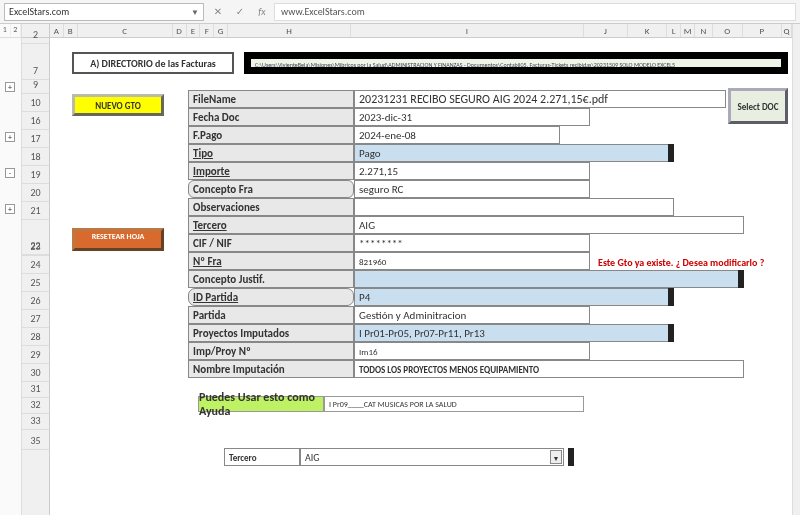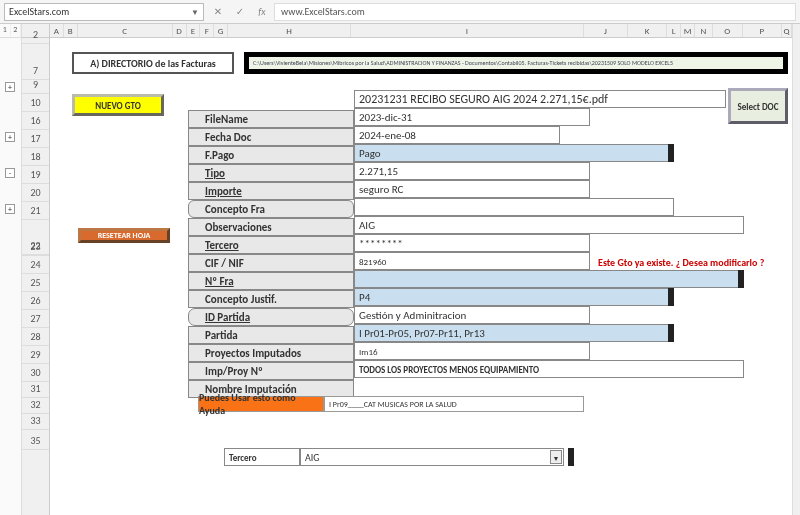--- a/index.html
+++ b/index.html
@@ -25,36 +25,36 @@
   
   
   .colheads { position: absolute; left: 50px; right: 8px; top: 24px; height: 14px; border-bottom: 1px solid #ccc; background: #f0f0f0; display: flex; }
   .colhead { border-right: 1px solid #ddd; text-align: center; font-size: 9px; color: #555; line-height: 14px; }
   
   
   .sheet { position: absolute; left: 50px; top: 38px; right: 8px; bottom: 0; }
   
   
   .dir-box { position: absolute; left: 22px; width: 162px; height: 22px; border: 2px solid #555; background: #fff; display: flex; align-items: center; justify-content: center; font-size: 10px; font-weight: bold; }
-  .path-box { position: absolute; left: 194px; right: 4px; height: 22px; border: 5px solid #000000; background: #eef4e6; font-size: 6px; padding: 2px 4px; overflow: hidden; color: #445; line-height: 8px; }
+  .path-box { position: absolute; left: 194px; right: 4px; height: 22px; border: 7px solid #000000; background: #eef4e6; font-size: 6px; padding: 2px 4px; overflow: hidden; color: #445; line-height: 8px; }
   
   
   .btn-yellow { position: absolute; left: 22px; width: 92px; height: 22px; background: #ffff00; border: 3px outset #bba; font-size: 9px; font-weight: bold; color: #333; display: flex; align-items: center; justify-content: center; }
-  .btn-orange { position: absolute; left: 28px; width: 92px; height: 15px; background: #d96a2e; border: 3px outset #bb7744; font-size: 8px; font-weight: bold; color: #fff; display: flex; align-items: flex-end; justify-content: center; }
+  .btn-orange { position: absolute; left: 22px; width: 92px; height: 23px; background: #d96a2e; border: 3px outset #bb7744; font-size: 8px; font-weight: bold; color: #fff; display: flex; align-items: flex-start; justify-content: center; }
   .btn-select { position: absolute; right: 4px; width: 60px; height: 36px; background: #e8eee0; border: 3px outset #aab; font-size: 9px; font-weight: bold; display: flex; align-items: center; justify-content: center; text-align: center; }
   
   
-  .label-cell { position: absolute; left: 138px; width: 166px; height: 18px; border: 1px solid #888; background: #e8e8e8; font-weight: bold; padding: 1px 16px; font-size: 11px; display: flex; align-items: center; margin-top: 20px; }
+  .label-cell { position: absolute; left: 138px; width: 166px; height: 18px; border: 1px solid #888; background: #e8e8e8; font-weight: bold; padding: 1px 4px; font-size: 11px; display: flex; align-items: center; }
   .value-cell { position: absolute; left: 304px; height: 18px; border: 1px solid #888; background: #fff; padding: 1px 4px; font-size: 11px; display: flex; align-items: center; }
   .value-blue { background: #c9dff0; }
   .bar-end { position: absolute; height: 18px; width: 6px; background: #222; }
   .underline { text-decoration: underline; }
   .red-text { position: absolute; font-size: 10px; font-weight: bold; color: #c00; }
   
-  .helper-label { position: absolute; left: 148px; width: 126px; height: 16px; border: 1px solid #999; font-size: 10px; font-weight: bold; display: flex; align-items: center; justify-content: center; background: #f97316; }
+  .helper-label { position: absolute; left: 148px; width: 126px; height: 16px; border: 1px solid #999; font-size: 12px; font-weight: bold; display: flex; align-items: center; justify-content: center; background: #bef264; }
   .helper-val { position: absolute; left: 274px; width: 260px; height: 16px; border: 1px solid #999; font-size: 8px; padding: 0 4px; display: flex; align-items: center; background: #fff; }
   
   .tercero-label { position: absolute; left: 174px; width: 76px; height: 18px; border: 1px solid #888; font-size: 9px; font-weight: bold; padding: 1px 4px; display: flex; align-items: center; background: #fff; }
   .tercero-val { position: absolute; left: 250px; width: 264px; height: 18px; border: 1px solid #888; font-size: 10px; padding: 1px 4px; display: flex; align-items: center; background: #fff; }
   .dd { position: absolute; width: 12px; height: 14px; border: 1px solid #888; background: #eee; font-size: 7px; display: flex; align-items: flex-end; justify-content: center; }
   
   .scroll-v { position: absolute; right: 0; top: 24px; bottom: 0; width: 8px; background: #f0f0f0; border-left: 1px solid #ddd; }
 </style>
 </head>
 <body>

